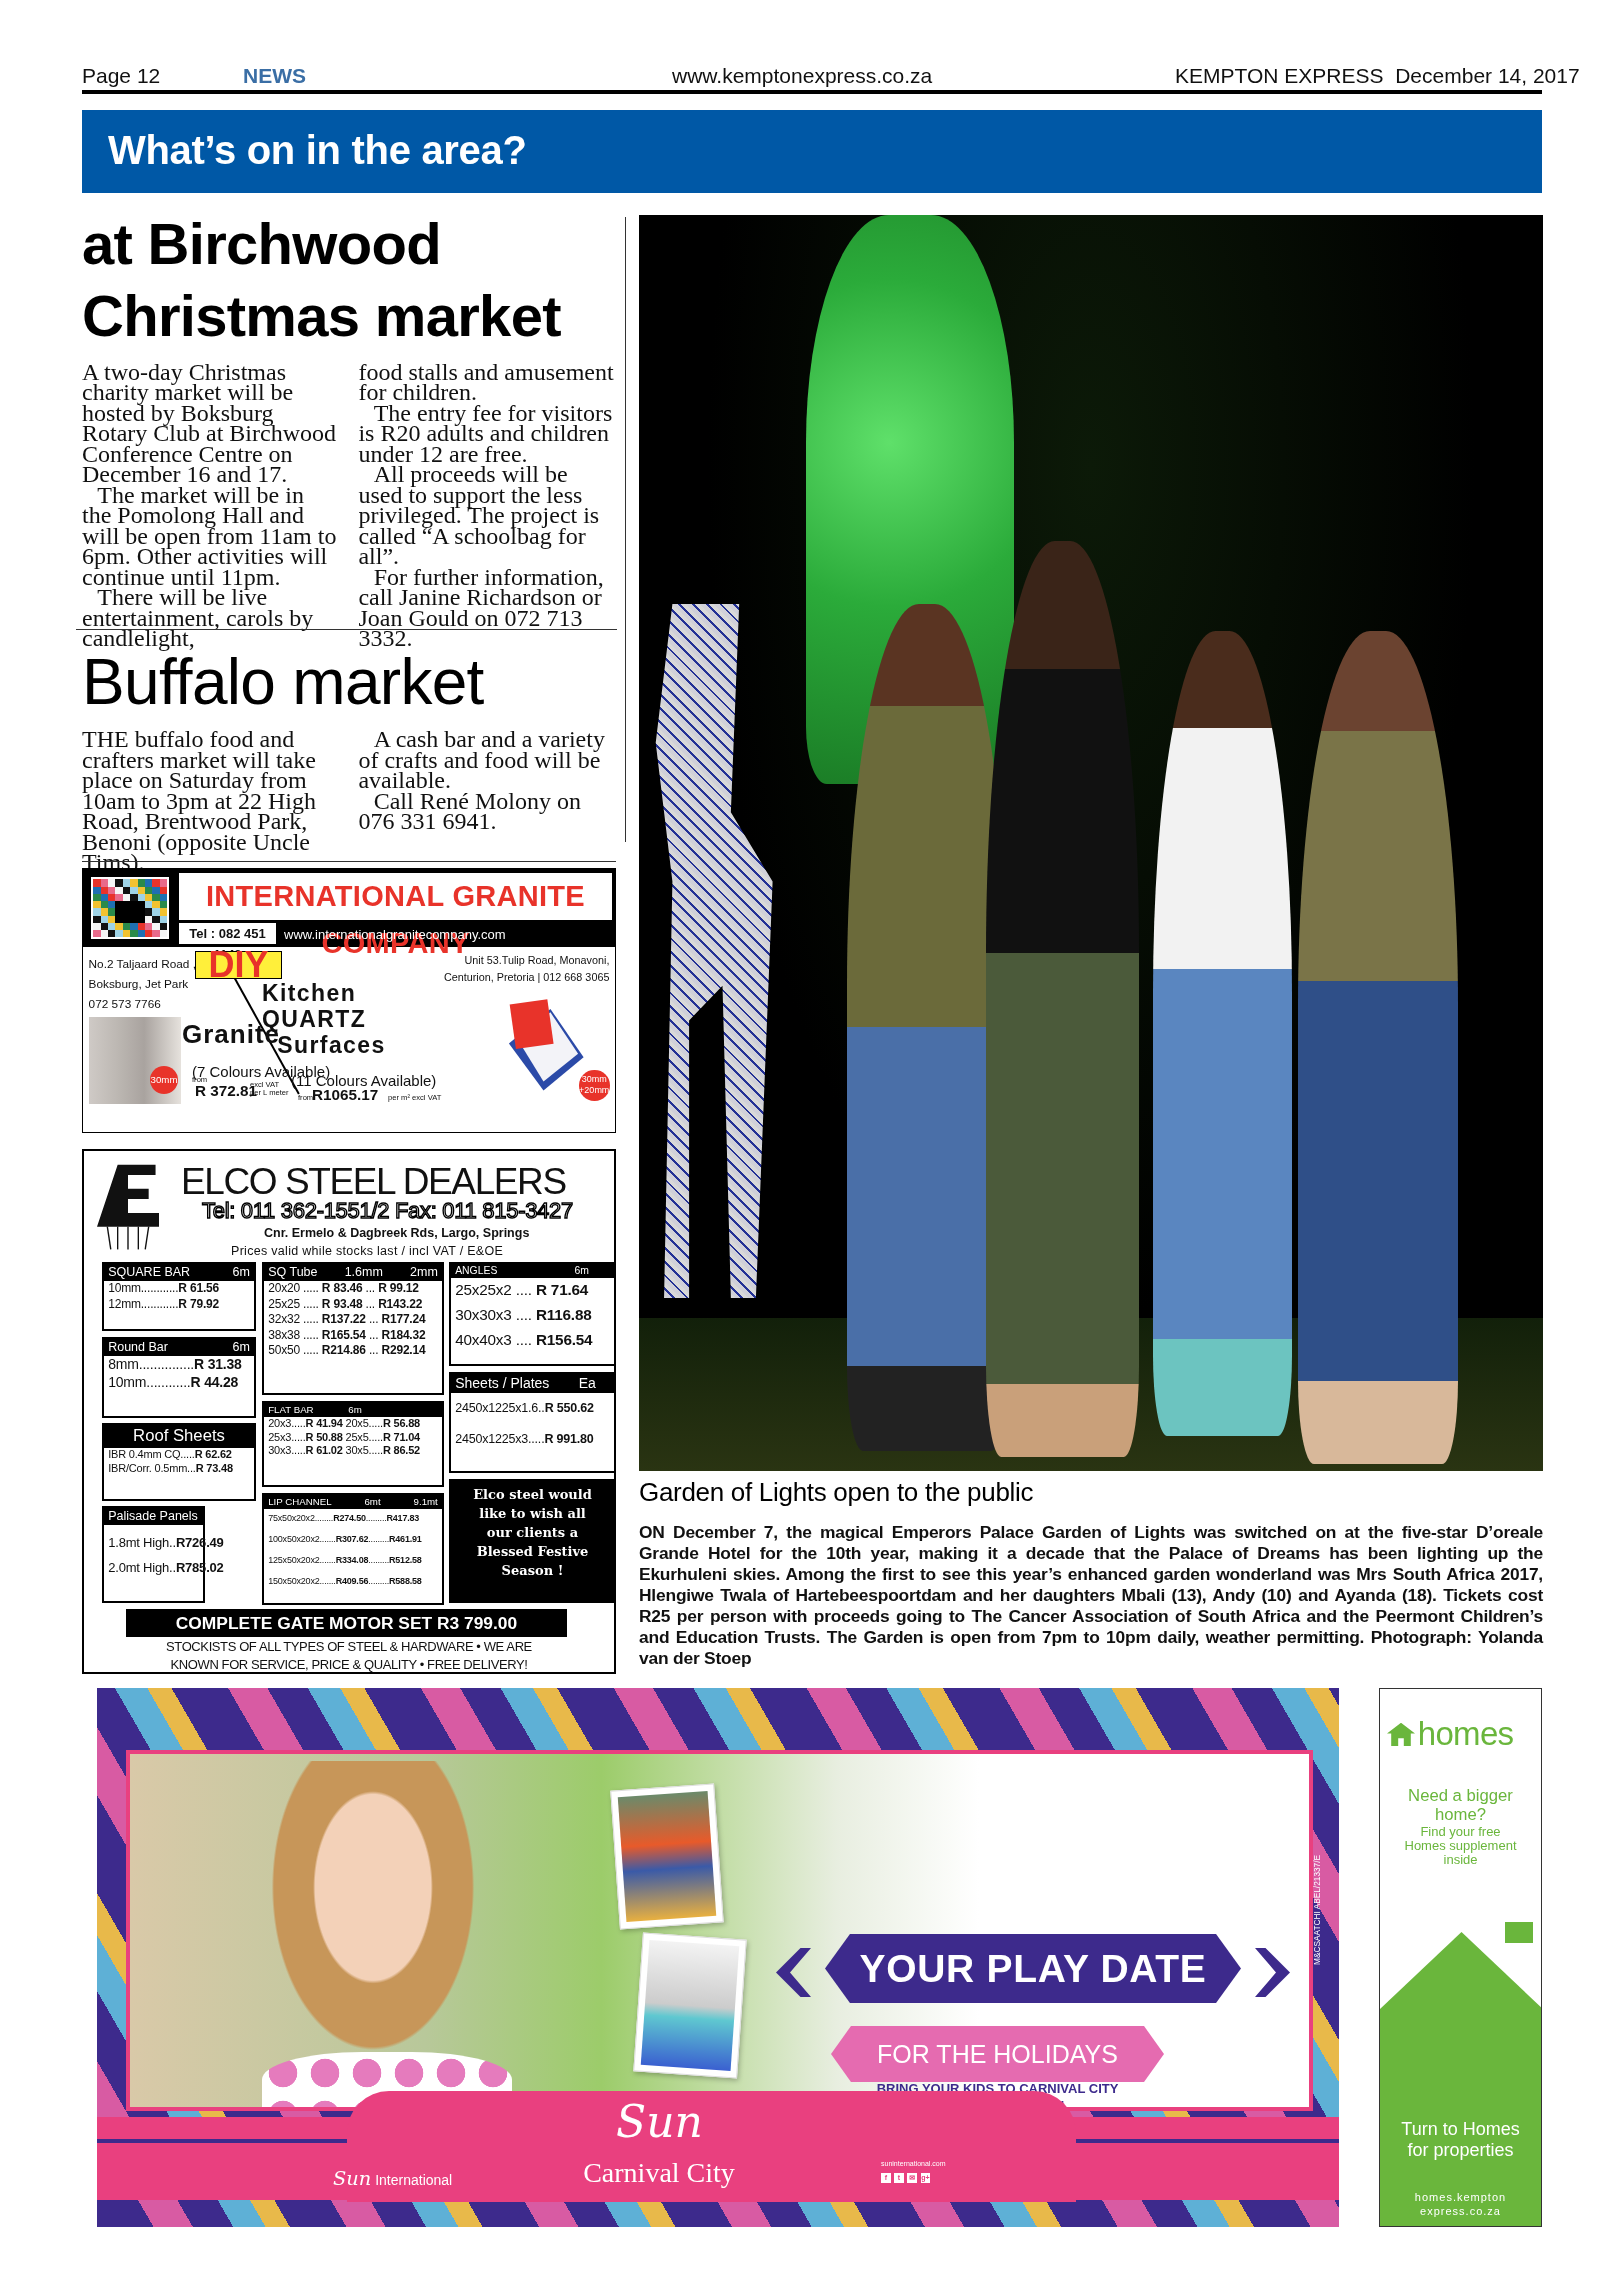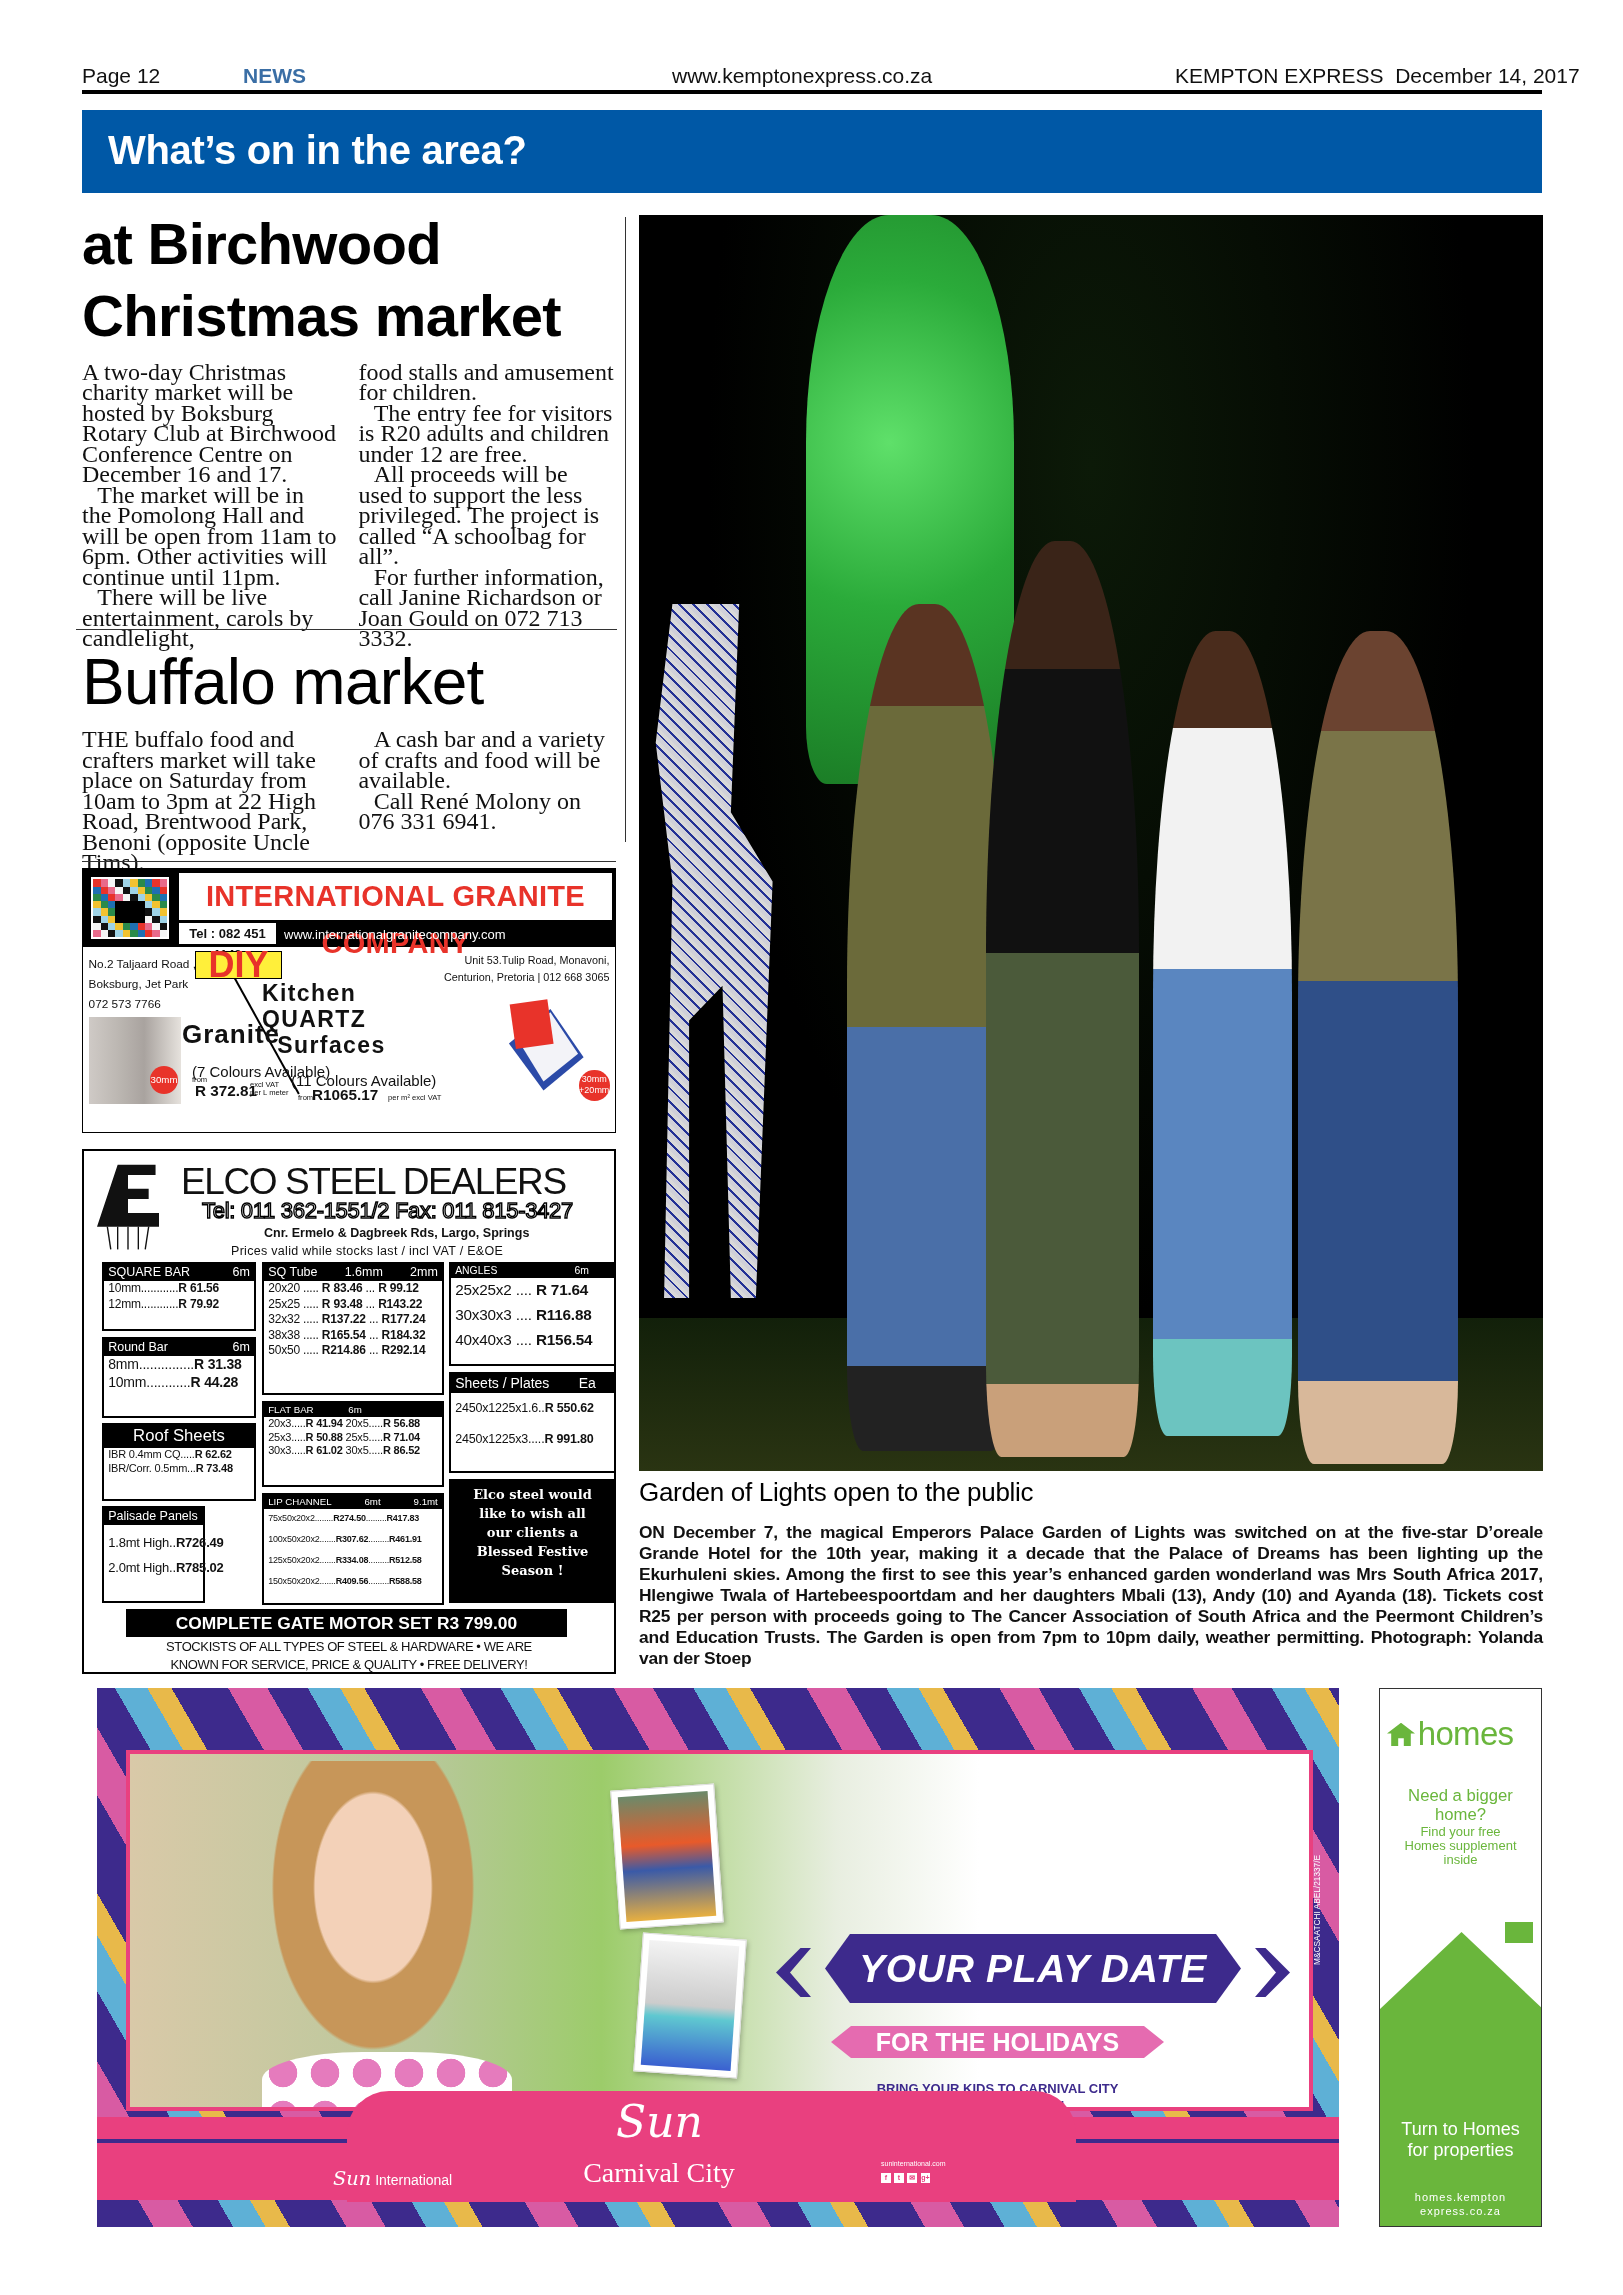--- a/index.html
+++ b/index.html
@@ -77,23 +77,23 @@
   .cap-body { left: 639px; top: 1522px; width: 904px; font-size: 17.4px; line-height: 21px; font-weight: bold; text-align: justify; letter-spacing: -0.2px; }
 
   
   .carnival { left: 97px; top: 1688px; width: 1242px; height: 539px; background: repeating-linear-gradient(60deg,#3d2a8c 0 49px,#d85ba3 49px 83px,#3d2a8c 83px 118px,#5eb0d6 118px 146px,#e8b94a 146px 167px); overflow:hidden; }
   .c-inner { position:absolute; left:29px; top:62px; width:1187px; height:361px; border:4.2px solid #e9407f; background: linear-gradient(90deg,#d9c9a8 0%,#b8c89a 25%,#9ccc6a 40%,#e8eee0 60%,#fff 72%,#fff 100%); overflow:hidden; }
   .c-girl { position:absolute; left:97px; top:7px; width:292px; height:361px; background: radial-gradient(ellipse at 50% 35%,#f3d1b8 0 28%,#c79659 29% 48%,transparent 49%); }
   .c-dress { position:absolute; left:132px; top:298px; width:250px; height:69px; background: radial-gradient(circle,#e57bbd 0 14px,#fff 14.6px 28px); background-size:42px 42px; border-radius:40% 40% 0 0; }
   .c-polaroid { position:absolute; background:#fff; border:0.7px solid #ddd; box-shadow: 1.4px 2.1px 5.6px rgba(0,0,0,.25); padding:5.6px; }
   .c-polaroid div { width:100%; height:100%; }
   .c-pd { position:absolute; left:646px; top:180px; width:514px; height:76px; }
-  .c-pd-bar { position:absolute; left:49px; top:0; width:416px; height:69px; background:#3d2a8c; clip-path: polygon(6% 0,94% 0,100% 50%,94% 100%,6% 100%,0 50%); display:flex; align-items:center; justify-content:center; color:#fff; font-weight:bold; font-size:39px; letter-spacing:0.7px;font-style:italic; }
+  .c-pd-bar { position:absolute; left:49px; top:0; width:416px; height:69px; background:#3d2a8c; clip-path: polygon(6% 0,94% 0,100% 50%,94% 100%,6% 100%,0 50%); display:flex; align-items:center; justify-content:center; color:#fff; font-weight:bold; font-size:39px; letter-spacing:0.7px; }
   .c-arrow { position:absolute; top:14px; width:35px; height:49px; background:#3d2a8c; }
-  .c-hol-bar { position:absolute; left:701px; top:272px; width:333px; height:32px; background:#e56bb0; clip-path: polygon(6% 0,94% 0,100% 50%,94% 100%,6% 100%,0 50%); display:flex; align-items:center; justify-content:center; color:#fff; font-weight:bold; font-size:25px; }
+  .c-hol-bar { position:absolute; left:701px; top:272px; width:333px; height:56px; background:#e56bb0; clip-path: polygon(6% 0,94% 0,100% 50%,94% 100%,6% 100%,0 50%); display:flex; align-items:center; justify-content:center; color:#fff; font-weight:normal; font-size:25px; }
   .c-sub { position:absolute; left:701px; top:326px; width:333px; text-align:center; color:#3d2a8c; font-weight:bold; font-size:13px; line-height:17.4px; }
   .c-band { position:absolute; left:0; top:429px; width:100%; height:83px; background:#e9407f; }
   .c-tab { position:absolute; left:250px; top:403px; width:729px; height:111px; background:#e9407f; border-radius:42px 42px 0 0; }
   .c-sun { position:absolute; left:514px; top:408px; width:97px; text-align:center; color:#fff; font-family:"DejaVu Serif", serif; font-style:italic; font-size:44px; }
   .c-city { position:absolute; left:437px; top:469px; width:250px; text-align:center; color:#fff; font-family:"Liberation Serif", serif; font-size:28px; }
   .c-sunint { position:absolute; left:236px; top:479px; color:#fff; font-size:14px; }
   .c-sunint i { font-family:"DejaVu Serif", serif; font-size:19.4px; }
   .c-web { position:absolute; left:784px; top:472px; color:#fff; font-size:7px; }
   .c-social { position:absolute; left:784px; top:485px; display:flex; gap:3.5px; }
   .c-social span { width:9.7px; height:9.7px; background:#fff; color:#e9407f; font-size:7px; text-align:center; line-height:9.7px; font-weight:bold; }

